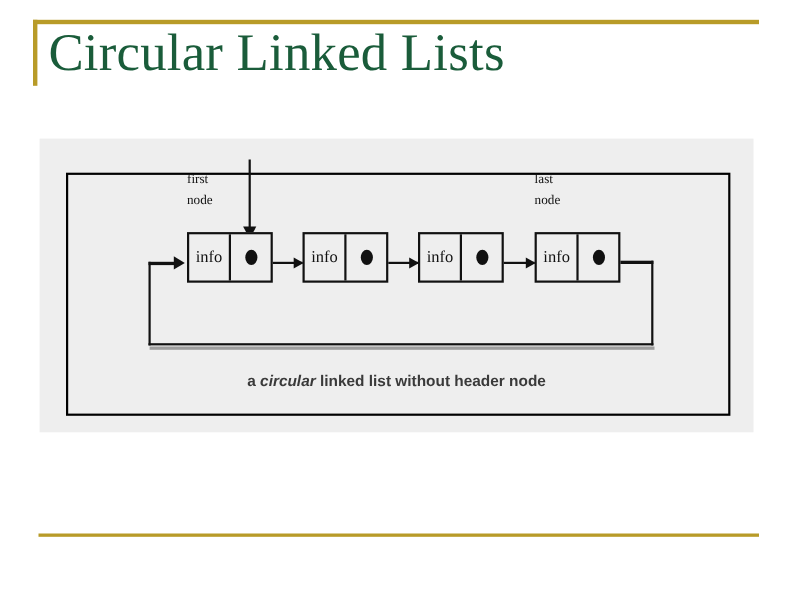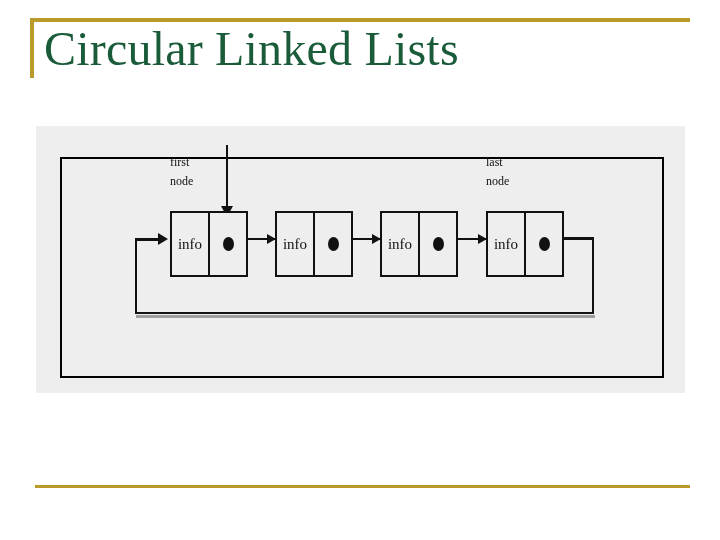--- a/index.html
+++ b/index.html
@@ -70,21 +70,21 @@
     width: 604px;
     height: 221px;
     border: 2px solid #000000;
     box-sizing: border-box;
   }
 
   
   .node {
     position: absolute;
     width: 78px;
-    height: 66px;
+    height: 46px;
     border: 2px solid #111111;
     box-sizing: border-box;
     background: #eeeeee;
     display: flex;
   }
   .node .cell-info {
     width: 38px;
     border-right: 2px solid #111111;
     box-sizing: border-box;
     display: flex;
@@ -245,16 +245,19 @@
   <div class="link-arrow" style="left:422px; top:112px; width:28px;"></div>
 
   <div class="wire-h" style="left:528px; top:111px; width:30px;"></div>
   <div class="wire-v thin" style="left:556px; top:111px; height:77px;"></div>
   <div class="wire-v thin" style="left:99px; top:112px; height:76px;"></div>
   <div class="wire-h thin" style="left:99px; top:186px; width:459px;"></div>
   <div class="wire-shadow" style="left:100px; top:189px; width:459px;"></div>
   <div class="wire-h" style="left:99px; top:112px; width:25px;"></div>
   <div id="loop-arrowhead" style="left:122px; top:107px;"></div>
 
+  <div id="figure-caption">
+    <span>a </span><span class="emph">circular</span><span> linked list without header node</span>
+  </div>
 
 </div>
 
 <div id="footer-rule"></div>
 
 </body></html>

